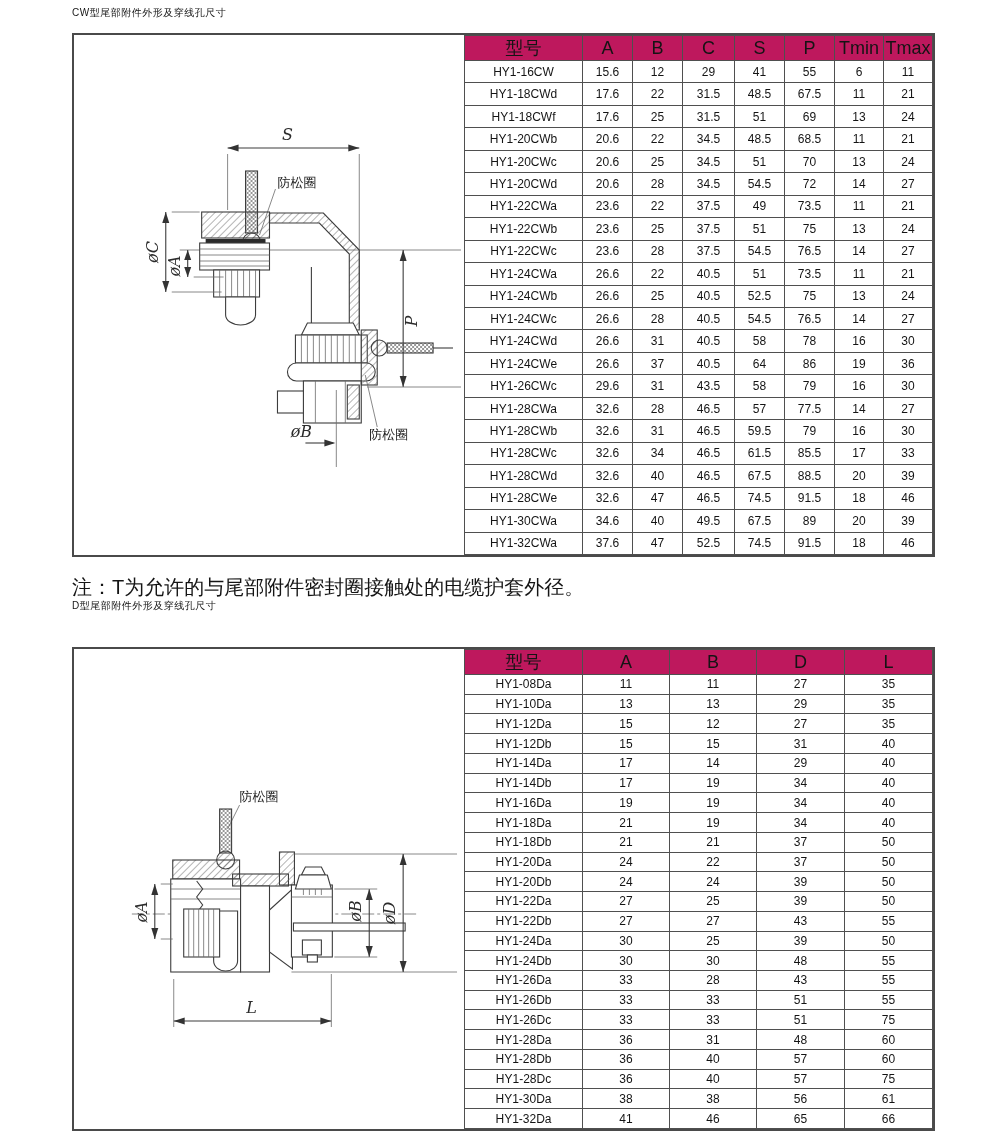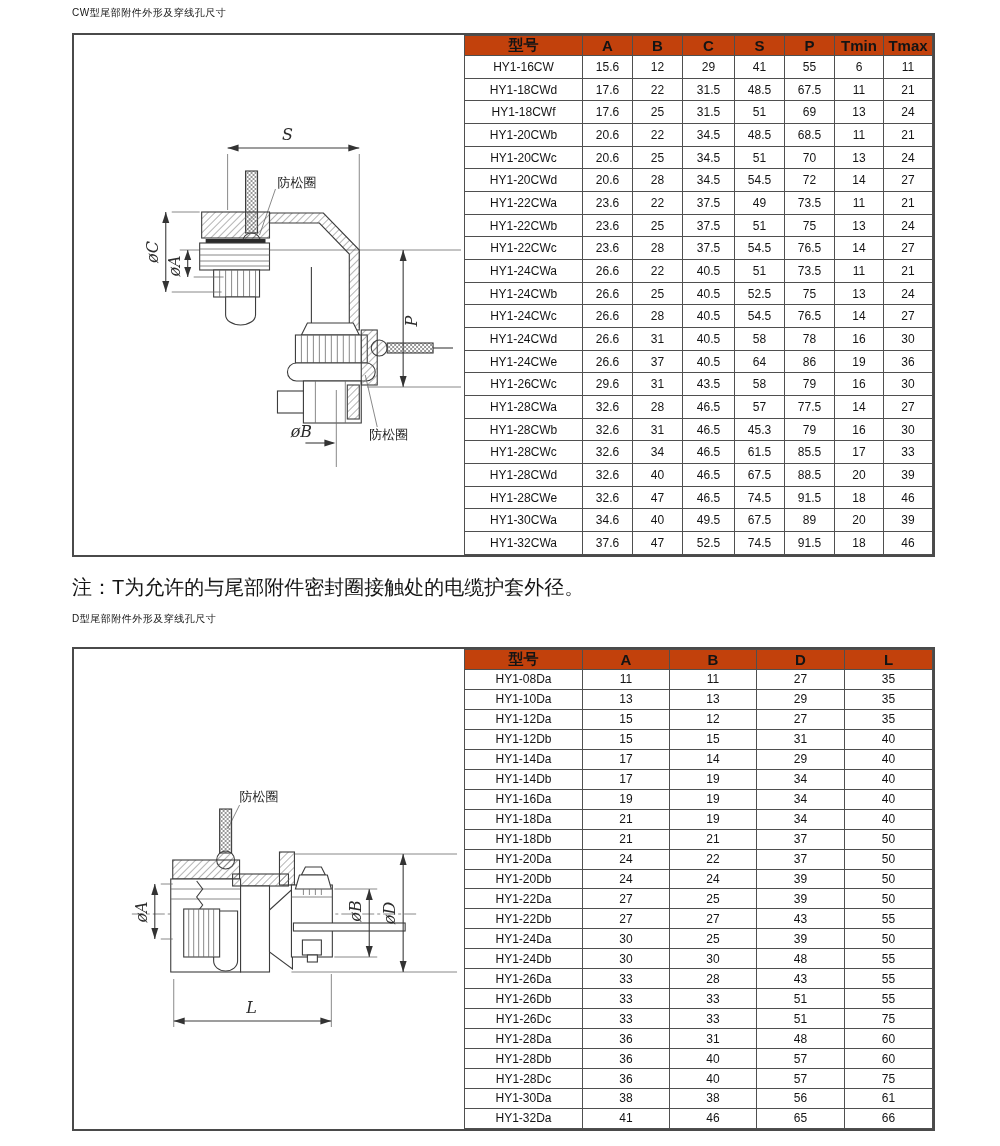--- a/index.html
+++ b/index.html
@@ -6,42 +6,42 @@
   html,body { background:#ffffff; }
   body {
     width:1000px; height:1146px; position:relative;
     font-family:"Liberation Sans", sans-serif; color:#1d1d1d;
   }
   .section-title {
     position:absolute; left:72px; font-size:10px; letter-spacing:0.5px; color:#151515;
   }
   #title-cw { top:6px; }
   #note-line { position:absolute; left:72px; top:574px; font-size:20px; color:#151515; }
-  #title-d  { top:612px; }
+  #title-d  { top:599px; }
 
   .frame {
     position:absolute; left:72px; width:863px; background:#fff;
     border:2px solid #4a4a4a; display:flex; overflow:hidden;
   }
   #frame-cw { top:33px;  height:524px; }
   #frame-d  { top:647px; height:484px; }
 
   .drawing-area { flex:1 1 auto; position:relative; }
   .drawing-area svg { position:absolute; left:0; top:0; width:100%; height:100%; }
 
   table.dim-table {
     flex:0 0 468px; width:468px; height:100%;
     border-collapse:collapse; table-layout:fixed;
     font-size:12px; color:#141414;
   }
   table.dim-table th, table.dim-table td {
     border:1px solid #4f4f4f; text-align:center; vertical-align:middle;
     padding:0; font-weight:normal; white-space:nowrap; overflow:hidden;
   }
-  table.dim-table th { background:#c2410c; font-size:15px;font-weight:bold; }
+  table.dim-table th { background:#be185d; font-size:18px; }
 
   
   .ln   { stroke:#3d3d3d; stroke-width:1.1; fill:none; }
   .thin { stroke:#6b6b6b; stroke-width:0.8; fill:none; }
   .wh   { fill:#ffffff; stroke:#3d3d3d; stroke-width:1.1; }
   .ht   { stroke:#3d3d3d; stroke-width:1.1; }
   .arr  { fill:#333; stroke:none; }
   .dim-label {
     font-family:"DejaVu Serif", serif; font-style:italic;
     font-size:16px; fill:#2c2c2c;
@@ -360,21 +360,21 @@
           <td>57</td>
           <td>77.5</td>
           <td>14</td>
           <td>27</td>
         </tr>
         <tr>
           <td>HY1-28CWb</td>
           <td>32.6</td>
           <td>31</td>
           <td>46.5</td>
-          <td>45.3</td>
+          <td>59.5</td>
           <td>79</td>
           <td>16</td>
           <td>30</td>
         </tr>
         <tr>
           <td>HY1-28CWc</td>
           <td>32.6</td>
           <td>34</td>
           <td>46.5</td>
           <td>61.5</td>

